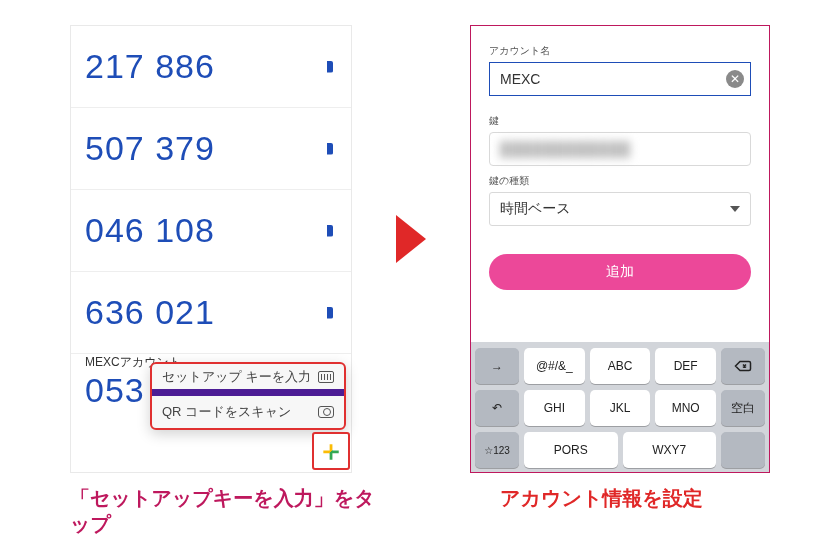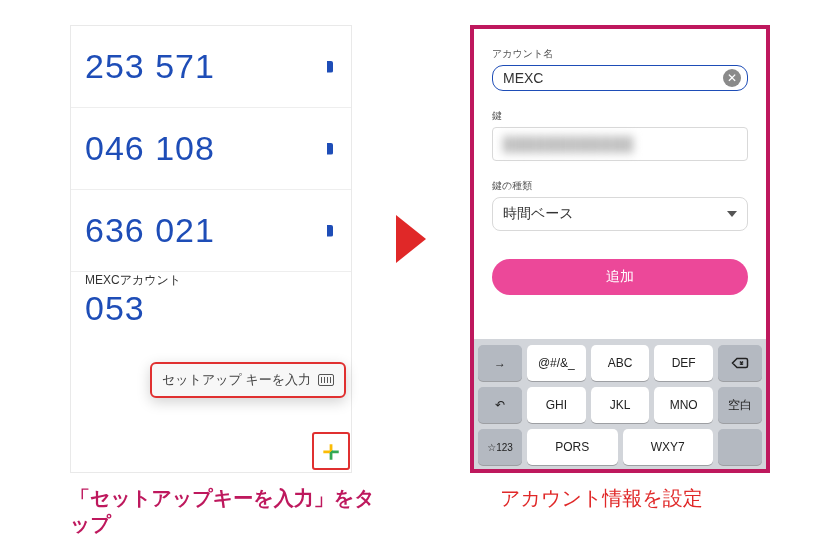--- a/index.html
+++ b/index.html
@@ -95,30 +95,30 @@
     width: 0; height: 0;
     border-top: 24px solid transparent;
     border-bottom: 24px solid transparent;
     border-left: 30px solid #e02828;
   }
   
   .phone-right {
     left: 470px; top: 25px;
     width: 300px; height: 448px;
     background: #fff;
-    border: 4px solid #be185d;
+    border: 1px solid #be185d;
     padding: 10px 18px 0;
   }
   .fld-label { font-size: 10px; color: #555; margin-top: 8px; }
   .fld { margin-top: 4px; }
   .input-wrap {
     position: relative;
-    height: 26px;
+    height: 34px;
     border: 1.5px solid #1e4db7;
-    border-radius: 11px;
+    border-radius: 0;
     display: flex; align-items: center;
     padding: 0 28px 0 10px;
     font-size: 14px; color: #333;
   }
   .input-plain {
     height: 34px;
     border: 1px solid #d9d9d9;
     border-radius: 4px;
     display:flex;align-items:center;
     padding: 0 10px;
@@ -129,21 +129,21 @@
     color:#bdbdbd;
     letter-spacing:1px;
   }
   .clear-btn {
     position:absolute; right:6px; top:50%; transform:translateY(-50%);
     width:18px;height:18px;border-radius:50%;
     background:#8a8a8a;color:#fff;font-size:12px;line-height:18px;text-align:center;
   }
   .select-wrap {
     height: 34px;
-    border:1px solid #d9d9d9;border-radius:8px;
+    border:1px solid #d9d9d9;border-radius:3px;
     display:flex;align-items:center;justify-content:space-between;
     padding:0 10px;font-size:14px;color:#333;
   }
   .caret-down {
     width:0;height:0;border-left:5px solid transparent;border-right:5px solid transparent;border-top:6px solid #555;
   }
   .primary-btn {
     margin-top: 28px;
     height: 36px;
     background:#ec4899;
@@ -172,49 +172,57 @@
   .key.small { flex:0 0 44px; }
   
   .caption-left {
     position:absolute; left:70px; top:485px;
     width:320px;
     font-size:20px; font-weight:700; color:#be185d;
     line-height:1.3;
   }
   .caption-right {
     position:absolute; left:500px; top:485px;
-    font-size:20px; font-weight:400; color:#e02828;
+    font-size:20px; font-weight:700; color:#e02828;
   }
 </style>
 </head>
 <body>
 
 <div class="phone-left stage">
   <div class="code-row">
-    <span class="code">253 571</span>
+    <span class="code">217 886</span>
+    <span class="timer"></span>
+  </div>
+  <div class="code-row">
+    <span class="code">507 379</span>
     <span class="timer"></span>
   </div>
   <div class="code-row">
     <span class="code">046 108</span>
     <span class="timer"></span>
   </div>
   <div class="code-row">
     <span class="code">636 021</span>
     <span class="timer"></span>
   </div>
   <div class="acct-block">
     <div class="acct-label">MEXCアカウント</div>
     <div class="acct-code">053</div>
   </div>
 </div>
 
 <div class="popup stage">
   <div class="popup-item">
     <span>セットアップ キーを入力</span>
     <span class="kbd-icn"></span>
+  </div>
+  <div class="popup-item">
+    <span>QR コードをスキャン</span>
+    <span class="cam-icn"></span>
   </div>
 </div>
 
 <div class="fab stage">
   <span class="plus">＋</span>
 </div>
 
 <div class="arrow stage"></div>
 
 <div class="phone-right stage">
@@ -226,21 +234,21 @@
     </div>
   </div>
 
   <div class="fld-label" style="margin-top:18px">鍵</div>
   <div class="fld">
     <div class="input-plain">
       <span class="blur-text">████████████</span>
     </div>
   </div>
 
-  <div class="fld-label" style="margin-top:18px">鍵の種類</div>
+  <div class="fld-label" style="margin-top:8px">鍵の種類</div>
   <div class="fld">
     <div class="select-wrap">
       <span>時間ベース</span>
       <span class="caret-down"></span>
     </div>
   </div>
 
   <div class="primary-btn">
     <span>追加</span>
   </div>

